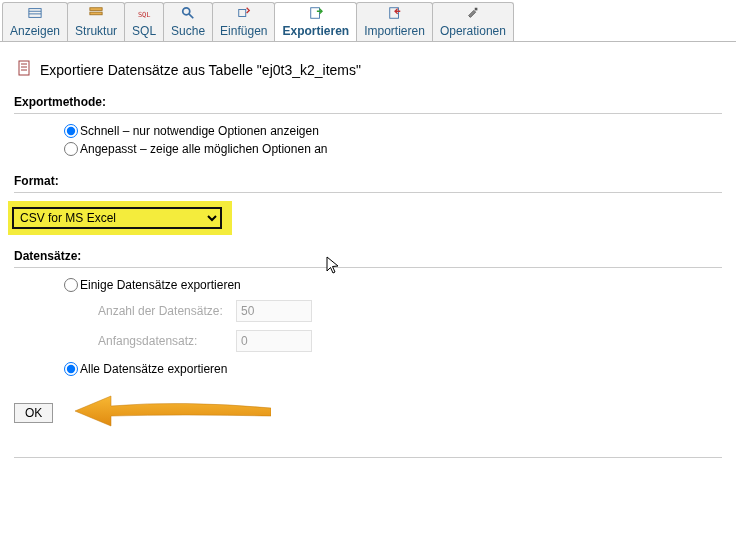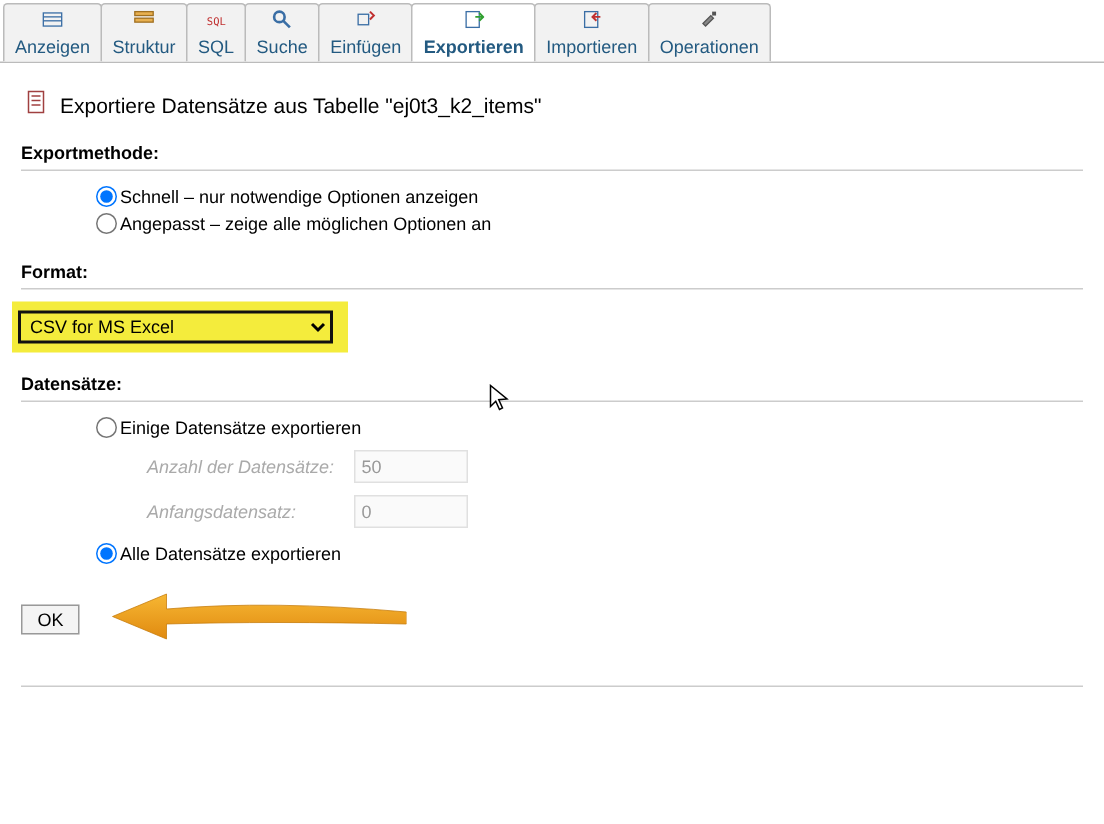--- a/index.html
+++ b/index.html
@@ -89,21 +89,21 @@
   margin-left: 84px;
   margin-top: 6px;
 }
 .subfield-row {
   display: flex;
   align-items: center;
   gap: 8px;
   margin: 8px 0;
   color: #aaa;
 }
-.subfield-row label { width: 130px; text-align: left; font-style: italic; }
+.subfield-row label { width: 130px; text-align: left; }
 .subfield-row input[type="text"] {
   width: 76px;
   border: 1px solid #e0e0e0;
   padding: 3px 4px;
   color: #999;
   font-size: 12px;
 }
 .ok-row {
   padding: 10px 14px 18px 14px;
   display: flex;

